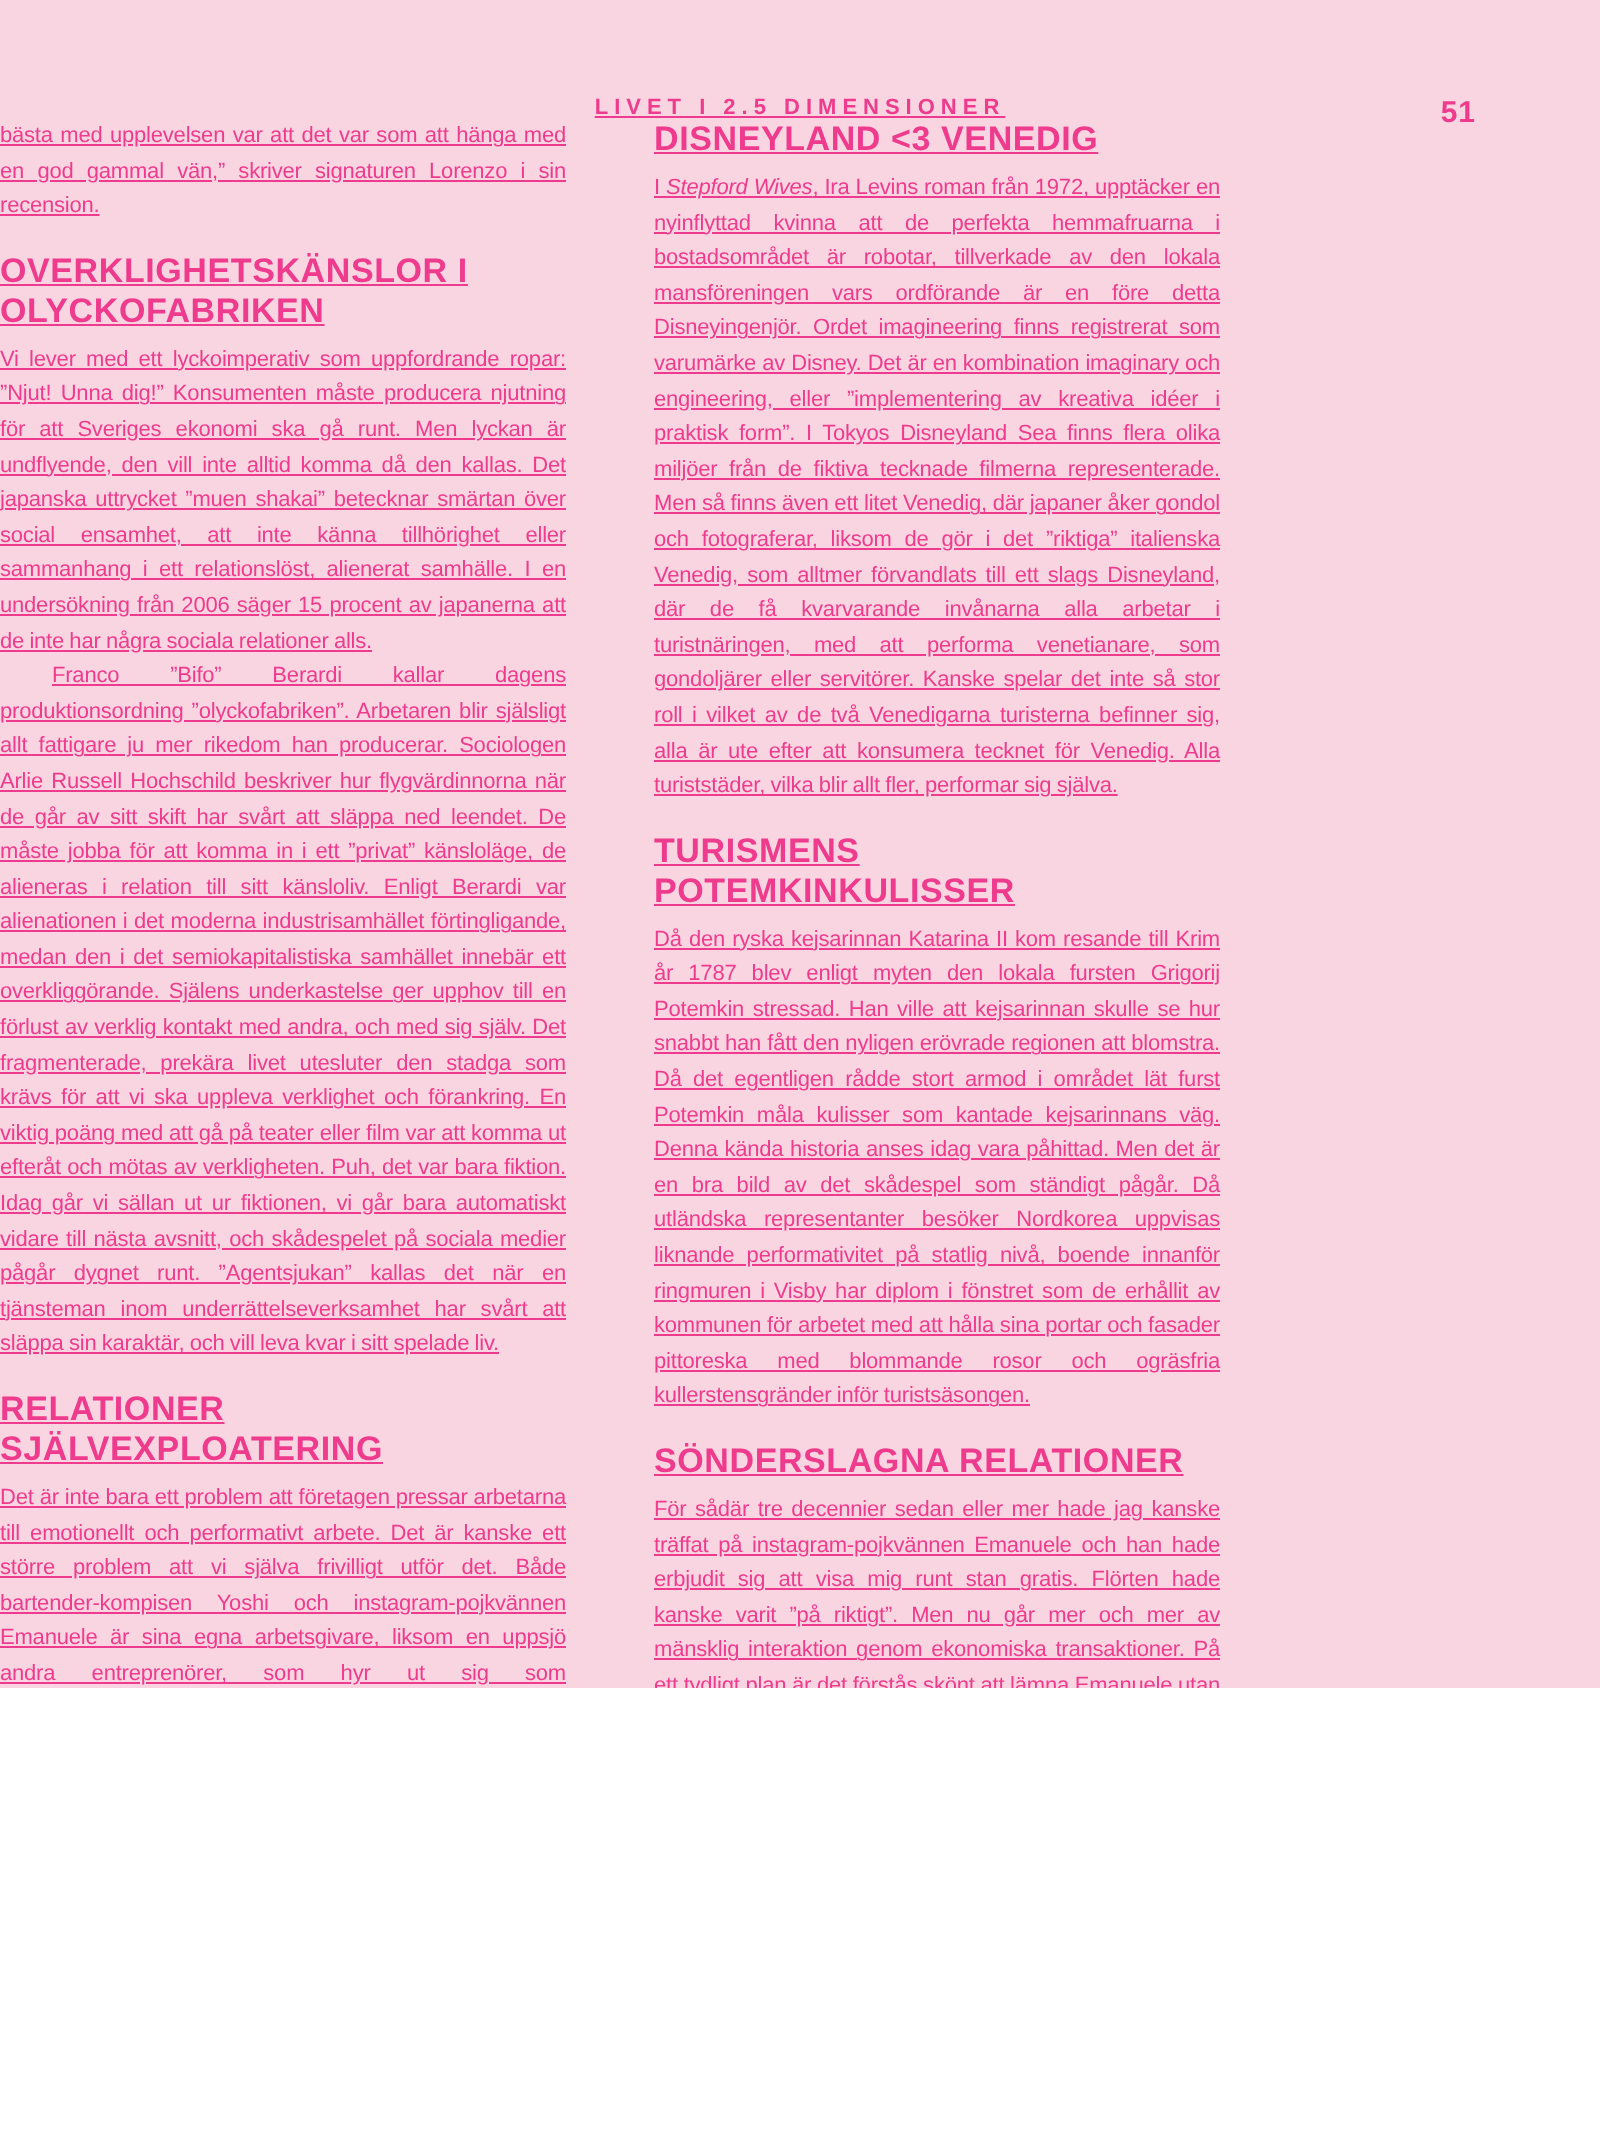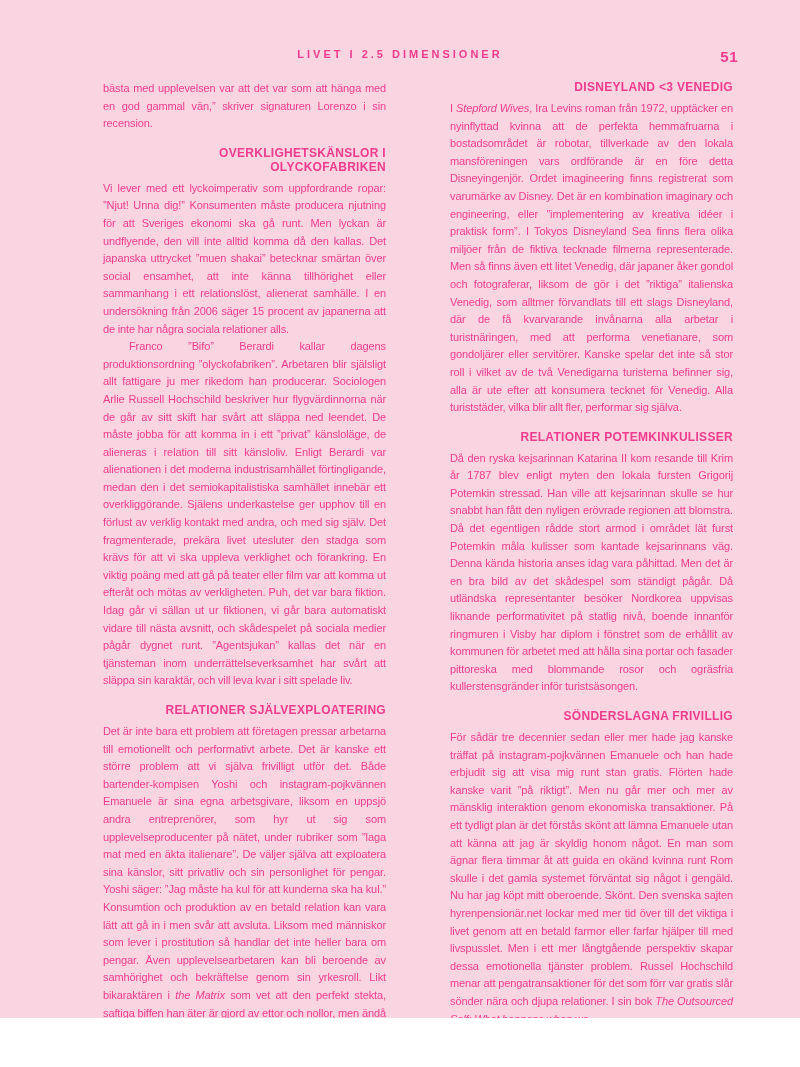--- a/index.html
+++ b/index.html
@@ -7,72 +7,71 @@
     --ink:#ee3b8d;
   }
   *{margin:0;padding:0;box-sizing:border-box;}
   html,body{background:#fff;}
   body{
     font-family:"Liberation Sans", sans-serif;
   }
   .page{
     position:relative;
     width:800px;
-    height:1018px;
+    height:844px;
     margin:0 auto;
     background:var(--bg);
     color:var(--ink);
     overflow:hidden;
+    text-decoration:underline;
   }
   .page-header{
     position:relative;
     margin-top:48px;
     text-align:center;
     font-size:11px;
     font-weight:600;
     letter-spacing:3px;
   }
   .page-header .folio{
     position:absolute;
     right:62px;
     top:0;
     letter-spacing:0.5px;
     font-size:15px;
     font-weight:600;
   }
   .columns{
     display:flex;
-    gap:64px;
-    padding-left:103px;
+    gap:44px;
     padding-right:87px;
-    margin-top:20px;
   }
   .col{
     width:283px;
     flex:0 0 283px;
     text-align:justify;
     hyphens:auto;
     -webkit-hyphens:auto;
   }
   .col p{
     font-size:11px;
     line-height:17.6px;
     letter-spacing:-0.1px;
     word-spacing:-0.3px;
   }
   .col p.indent{
     text-indent:26px;
   }
   .col h3{
-    font-size:12px;
+    font-size:17px;
     font-weight:700;
     letter-spacing:0.3px;
     margin-top:13px;
     margin-bottom:6px;
-    text-align:right;
+    text-align:left;
   }
   .col h3:first-child{margin-top:0;}
   .col em{font-style:italic;}
 </style>
 </head>
 <body>
 
 <div class="page">
   <div class="page-header">
     <span>LIVET I 2.5 DIMENSIONER</span>
@@ -83,19 +82,19 @@
         <p><span>bästa med upplevelsen var att det var som att hänga med en god gammal vän,” skriver signaturen Lorenzo i sin recension.</span></p>
         <h3>OVERKLIGHETSKÄNSLOR I OLYCKOFABRIKEN</h3>
         <p><span>Vi lever med ett lyckoimperativ som uppfordrande ropar: ”Njut! Unna dig!” Konsumenten måste producera njutning för att Sveriges ekonomi ska gå runt. Men lyckan är undflyende, den vill inte alltid komma då den kallas. Det japanska uttrycket ”muen shakai” betecknar smärtan över social ensamhet, att inte känna tillhörighet eller sammanhang i ett relationslöst, alienerat samhälle. I en undersökning från 2006 säger 15 procent av japanerna att de inte har några sociala relationer alls.</span></p>
         <p class="indent"><span>Franco ”Bifo” Berardi kallar dagens produktionsordning ”olyckofabriken”. Arbetaren blir själsligt allt fattigare ju mer rikedom han producerar. Sociologen Arlie Russell Hochschild beskriver hur flygvärdinnorna när de går av sitt skift har svårt att släppa ned leendet. De måste jobba för att komma in i ett ”privat” känsloläge, de alieneras i relation till sitt känsloliv. Enligt Berardi var alienationen i det moderna industrisamhället förtingligande, medan den i det semiokapitalistiska samhället innebär ett overkliggörande. Själens underkastelse ger upphov till en förlust av verklig kontakt med andra, och med sig själv. Det fragmenterade, prekära livet utesluter den stadga som krävs för att vi ska uppleva verklighet och förankring. En viktig poäng med att gå på teater eller film var att komma ut efteråt och mötas av verkligheten. Puh, det var bara fiktion. Idag går vi sällan ut ur fiktionen, vi går bara automatiskt vidare till nästa avsnitt, och skådespelet på sociala medier pågår dygnet runt. ”Agentsjukan” kallas det när en tjänsteman inom underrättelseverksamhet har svårt att släppa sin karaktär, och vill leva kvar i sitt spelade liv.</span></p>
         <h3>RELATIONER SJÄLVEXPLOATERING</h3>
         <p><span>Det är inte bara ett problem att företagen pressar arbetarna till emotionellt och performativt arbete. Det är kanske ett större problem att vi själva frivilligt utför det. Både bartender-kompisen Yoshi och instagram-pojkvännen Emanuele är sina egna arbetsgivare, liksom en uppsjö andra entreprenörer, som hyr ut sig som upplevelseproducenter på nätet, under rubriker som ”laga mat med en äkta italienare”. De väljer själva att exploatera sina känslor, sitt privatliv och sin personlighet för pengar. Yoshi säger: ”Jag måste ha kul för att kunderna ska ha kul.” Konsumtion och produktion av en betald relation kan vara lätt att gå in i men svår att avsluta. Liksom med människor som lever i prostitution så handlar det inte heller bara om pengar. Även upplevelsearbetaren kan bli beroende av samhörighet och bekräftelse genom sin yrkesroll. Likt bikaraktären i </span><em>the Matrix</em><span> som vet att den perfekt stekta, saftiga biffen han äter är gjord av ettor och nollor, men ändå väljer att stanna kvar i matrisen och njuta.</span></p>
       </div>
     <div class="col">
         <h3>DISNEYLAND &lt;3 VENEDIG</h3>
         <p><span>I </span><em>Stepford Wives</em><span>, Ira Levins roman från 1972, upptäcker en nyinflyttad kvinna att de perfekta hemmafruarna i bostadsområdet är robotar, tillverkade av den lokala mansföreningen vars ordförande är en före detta Disneyingenjör. Ordet imagineering finns registrerat som varumärke av Disney. Det är en kombination imaginary och engineering, eller ”implementering av kreativa idéer i praktisk form”. I Tokyos Disneyland Sea finns flera olika miljöer från de fiktiva tecknade filmerna representerade. Men så finns även ett litet Venedig, där japaner åker gondol och fotograferar, liksom de gör i det ”riktiga” italienska Venedig, som alltmer förvandlats till ett slags Disneyland, där de få kvarvarande invånarna alla arbetar i turistnäringen, med att performa venetianare, som gondoljärer eller servitörer. Kanske spelar det inte så stor roll i vilket av de två Venedigarna turisterna befinner sig, alla är ute efter att konsumera tecknet för Venedig. Alla turiststäder, vilka blir allt fler, performar sig själva.</span></p>
-        <h3>RELATIONER POTEMKINKULISSER</h3>
+        <h3>TURISMENS POTEMKINKULISSER</h3>
         <p><span>Då den ryska kejsarinnan Katarina II kom resande till Krim år 1787 blev enligt myten den lokala fursten Grigorij Potemkin stressad. Han ville att kejsarinnan skulle se hur snabbt han fått den nyligen erövrade regionen att blomstra. Då det egentligen rådde stort armod i området lät furst Potemkin måla kulisser som kantade kejsarinnans väg. Denna kända historia anses idag vara påhittad. Men det är en bra bild av det skådespel som ständigt pågår. Då utländska representanter besöker Nordkorea uppvisas liknande performativitet på statlig nivå, boende innanför ringmuren i Visby har diplom i fönstret som de erhållit av kommunen för arbetet med att hålla sina portar och fasader pittoreska med blommande rosor och ogräsfria kullerstensgränder inför turistsäsongen.</span></p>
-        <h3>SÖNDERSLAGNA FRIVILLIG</h3>
+        <h3>SÖNDERSLAGNA RELATIONER</h3>
         <p><span>För sådär tre decennier sedan eller mer hade jag kanske träffat på instagram-pojkvännen Emanuele och han hade erbjudit sig att visa mig runt stan gratis. Flörten hade kanske varit ”på riktigt”. Men nu går mer och mer av mänsklig interaktion genom ekonomiska transaktioner. På ett tydligt plan är det förstås skönt att lämna Emanuele utan att känna att jag är skyldig honom något. En man som ägnar flera timmar åt att guida en okänd kvinna runt Rom skulle i det gamla systemet förväntat sig något i gengäld. Nu har jag köpt mitt oberoende. Skönt. Den svenska sajten hyrenpensionär.net lockar med mer tid över till det viktiga i livet genom att en betald farmor eller farfar hjälper till med livspusslet. Men i ett mer långtgående perspektiv skapar dessa emotionella tjänster problem. Russel Hochschild menar att pengatransaktioner för det som förr var gratis slår sönder nära och djupa relationer. I sin bok </span><em>The Outsourced Self: What happens when we</em></p>
       </div>
   </div>
 </div>
 
 </body></html>

